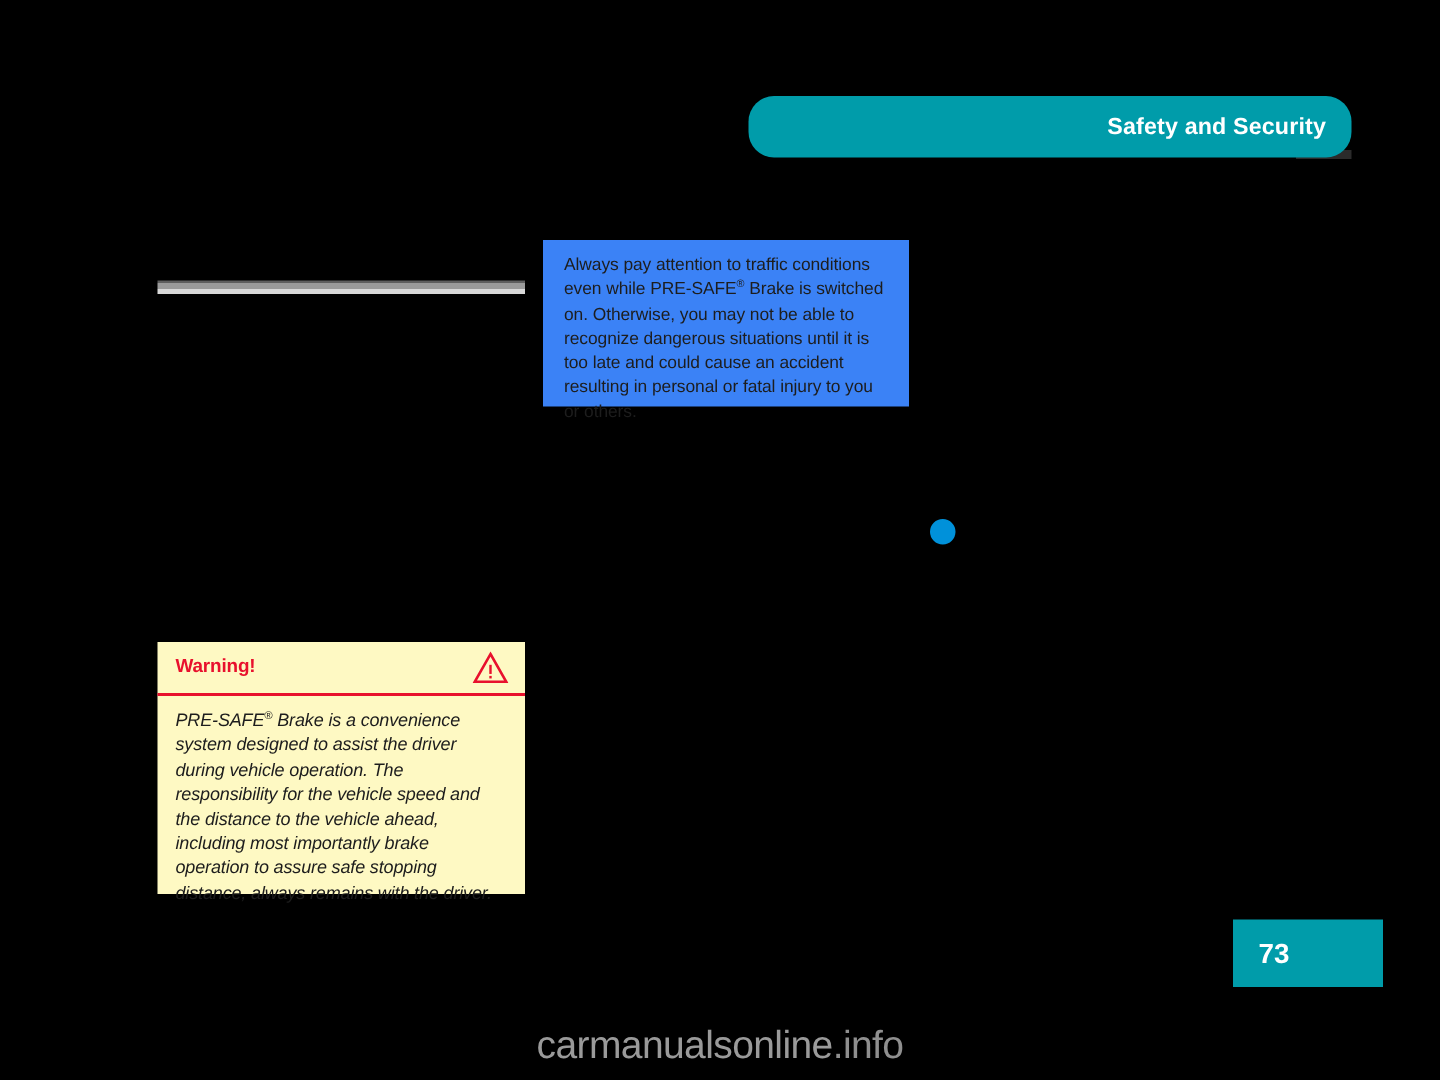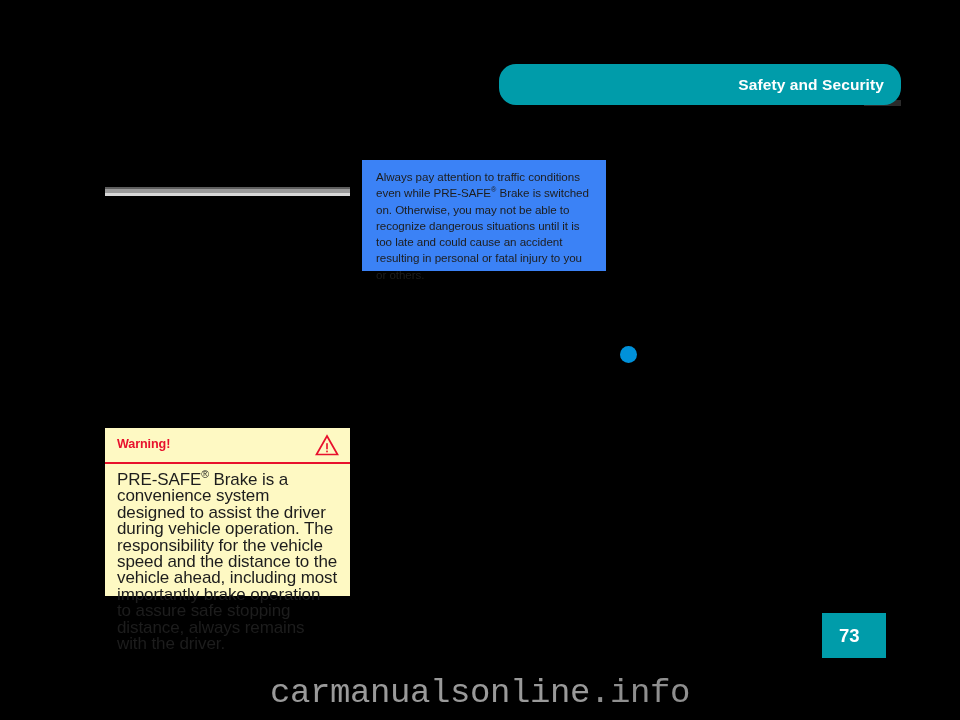--- a/index.html
+++ b/index.html
@@ -128,37 +128,38 @@
     top: 6px;
     width: 24px;
     height: 22px;
   }
   .warning-body {
     padding: 8px 12px 0 12px;
   }
   .warning-body p {
     margin: 0;
     color: #1d1d1d;
-    font-size: 17px;
+    font-size: 12px;
     line-height: 16.4px;
     letter-spacing: -0.1px;
+    font-style: italic;
   }
 
   sup.reg {
     font-size: 0.62em;
     vertical-align: super;
     line-height: 0;
   }
 
   
   .page-number-tab {
     position: absolute;
     left: 822px;
     top: 613px;
-    width: 64px;
+    width: 100px;
     height: 45px;
     background: #009CAA;
   }
   .page-number-tab span {
     position: absolute;
     left: 17px;
     top: 50%;
     transform: translateY(-50%);
     color: #ffffff;
     font-size: 18.5px;
@@ -166,23 +167,23 @@
   }
 
   
   .watermark {
     position: absolute;
     left: 0;
     right: 0;
     bottom: 8px;
     text-align: center;
     color: #9a9a9a;
-    font-size: 34px;
+    font-size: 26px;
     letter-spacing: -0.4px;
-    font-family: Liberation Mono, monospace;
+    font-family: Liberation Sans, sans-serif;
   }
   .watermark .suffix { color: #8f8f8f; }
 </style>
 </head>
 <body>
 
 <div id="page">
 
   <div class="header-tab-shadow"></div>
   <div class="chapter-header">

